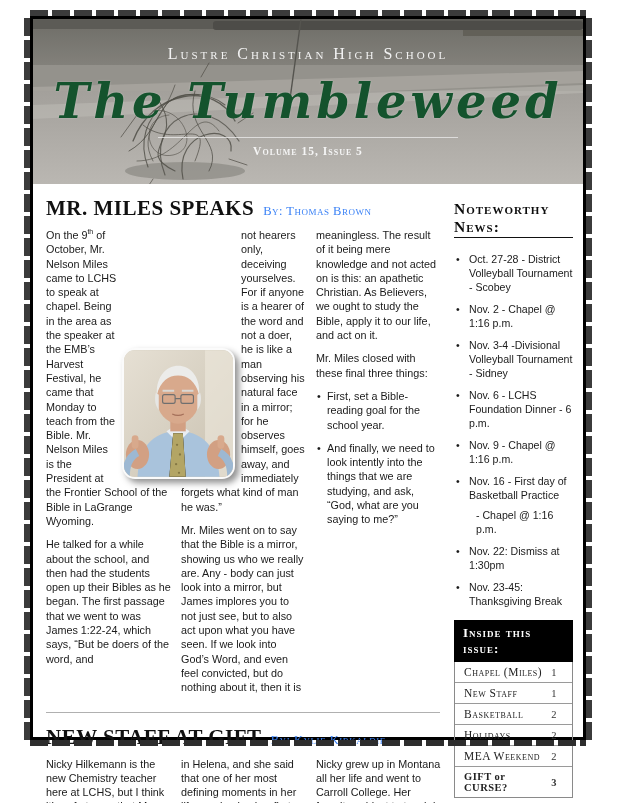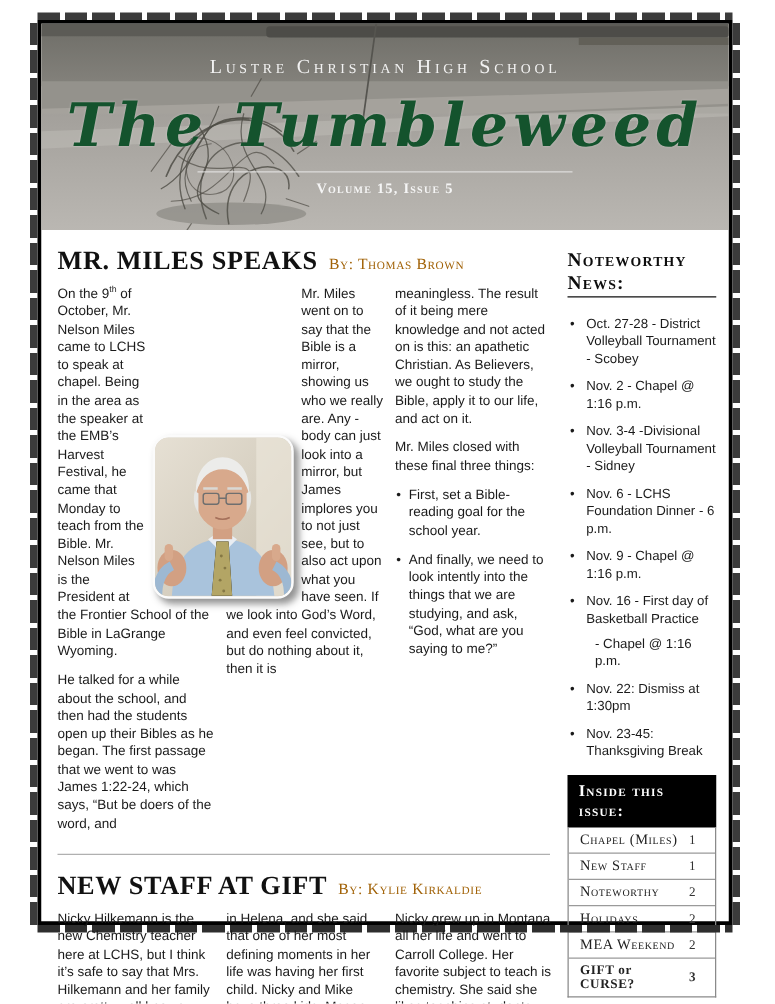--- a/index.html
+++ b/index.html
@@ -31,21 +31,21 @@
               font-size:11.5px;letter-spacing:1px;color:#f5f5f5;flex-direction:column;}
   
   .main-area{display:flex;padding:8px 10px 0 13px;}
   .main-col{width:396px;flex:none;}
   .sidebar{flex:1;padding-left:12px;padding-top:2px;}
   
   .headline-row{display:flex;align-items:baseline;gap:9px;margin:4px 0 7px 0;}
   .headline{font-family:"Liberation Serif",serif;font-weight:bold;font-size:21px;
             letter-spacing:.5px;color:#111;}
   .byline{font-family:"Liberation Serif",serif;font-variant:small-caps;font-size:12.5px;
-          letter-spacing:.5px;color:#a16207;}
+          letter-spacing:.5px;color:#3b82f6;}
   
   .cols{position:relative;display:flex;gap:9px;}
   .col{width:126px;flex:none;font-size:10.8px;line-height:14.3px;text-align:left;}
   .col p{margin:0 0 9px 0;}
   sup{font-size:7px;vertical-align:super;line-height:0;}
   .a1-cols{min-height:306px;}
   .a2-cols{min-height:158px;}
   .spacer-r{float:right;width:50px;height:136px;margin-top:119px;margin-left:4px;}
   .spacer-l{float:left;width:56px;height:130px;margin-top:119px;margin-right:4px;}
   .bullet{position:relative;padding-left:11px;margin:0 0 9px 0;}
@@ -145,20 +145,21 @@
             <span class="byline">By: Thomas Brown</span>
           </div>
           <div class="cols a1-cols">
             <div class="col">
               <div class="spacer-r"></div>
               <p><span>On the 9</span><sup>th</sup><span> of October, Mr. Nelson Miles came to LCHS to speak at chapel. Being in the area as the speaker at the EMB’s Harvest Festival, he came that Monday to teach from the Bible. Mr. Nelson Miles is the President at the Frontier School of the Bible in LaGrange Wyoming.</span></p>
               <p>He talked for a while about the school, and then had the students open up their Bibles as he began. The first passage that we went to was James 1:22-24, which says, “But be doers of the word, and</p>
             </div>
             <div class="col">
               <div class="spacer-l"></div>
+              <p>not hearers only, deceiving yourselves. For if anyone is a hearer of the word and not a doer, he is like a man observing his natural face in a mirror; for he observes himself, goes away, and immediately forgets what kind of man he was.”</p>
               <p>Mr. Miles went on to say that the Bible is a mirror, showing us who we really are. Any - body can just look into a mirror, but James implores you to not just see, but to also act upon what you have seen. If we look into God’s Word, and even feel convicted, but do nothing about it, then it is</p>
             </div>
             <div class="col">
               <p>meaningless. The result of it being mere knowledge and not acted on is this: an apathetic Christian. As Believers, we ought to study the Bible, apply it to our life, and act on it.</p>
               <p>Mr. Miles closed with these final three things:</p>
               <div class="bullet">First, set a Bible-reading goal for the school year.</div>
               <div class="bullet">And finally, we need to look intently into the things that we are studying, and ask, “God, what are you saying to me?”</div>
             </div>
 
             <div class="portrait">
@@ -242,21 +243,21 @@
           <div class="toc-table">
             <div class="toc-row">
                 <span>Chapel (Miles)</span>
                 <span class="pg">1</span>
               </div>
             <div class="toc-row">
                 <span>New Staff</span>
                 <span class="pg">1</span>
               </div>
             <div class="toc-row">
-                <span>Noteworthy</span>
+                <span>Basketball</span>
                 <span class="pg">2</span>
               </div>
             <div class="toc-row">
                 <span>Holidays</span>
                 <span class="pg">2</span>
               </div>
             <div class="toc-row">
                 <span>MEA Weekend</span>
                 <span class="pg">2</span>
               </div>

